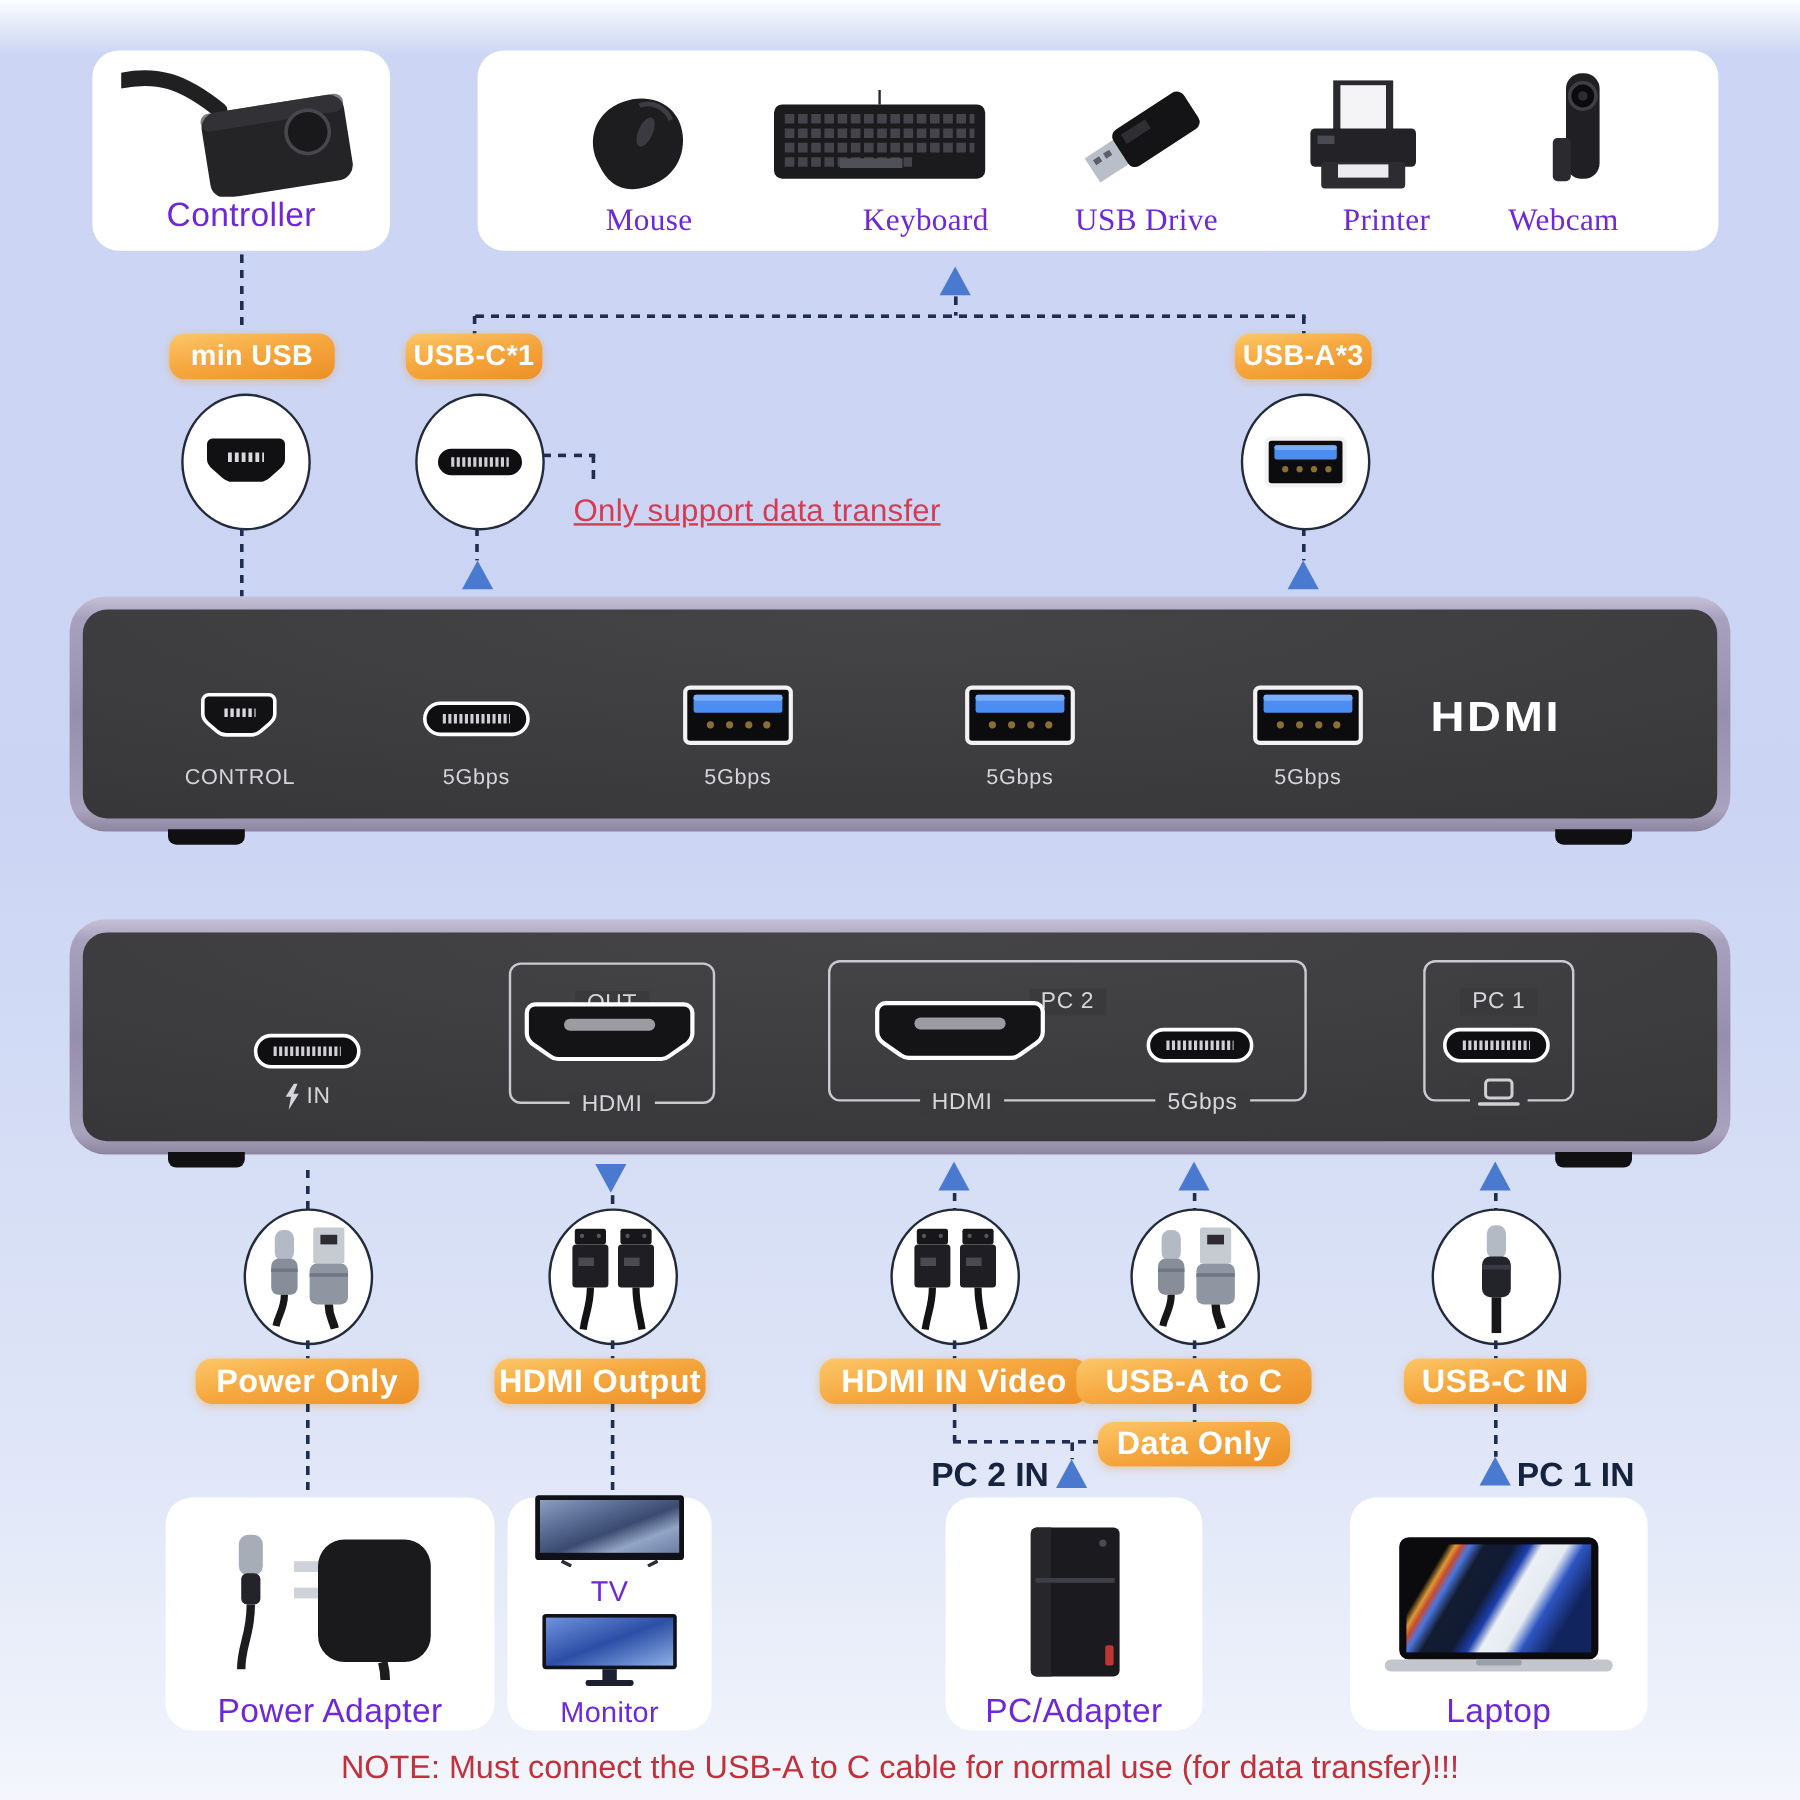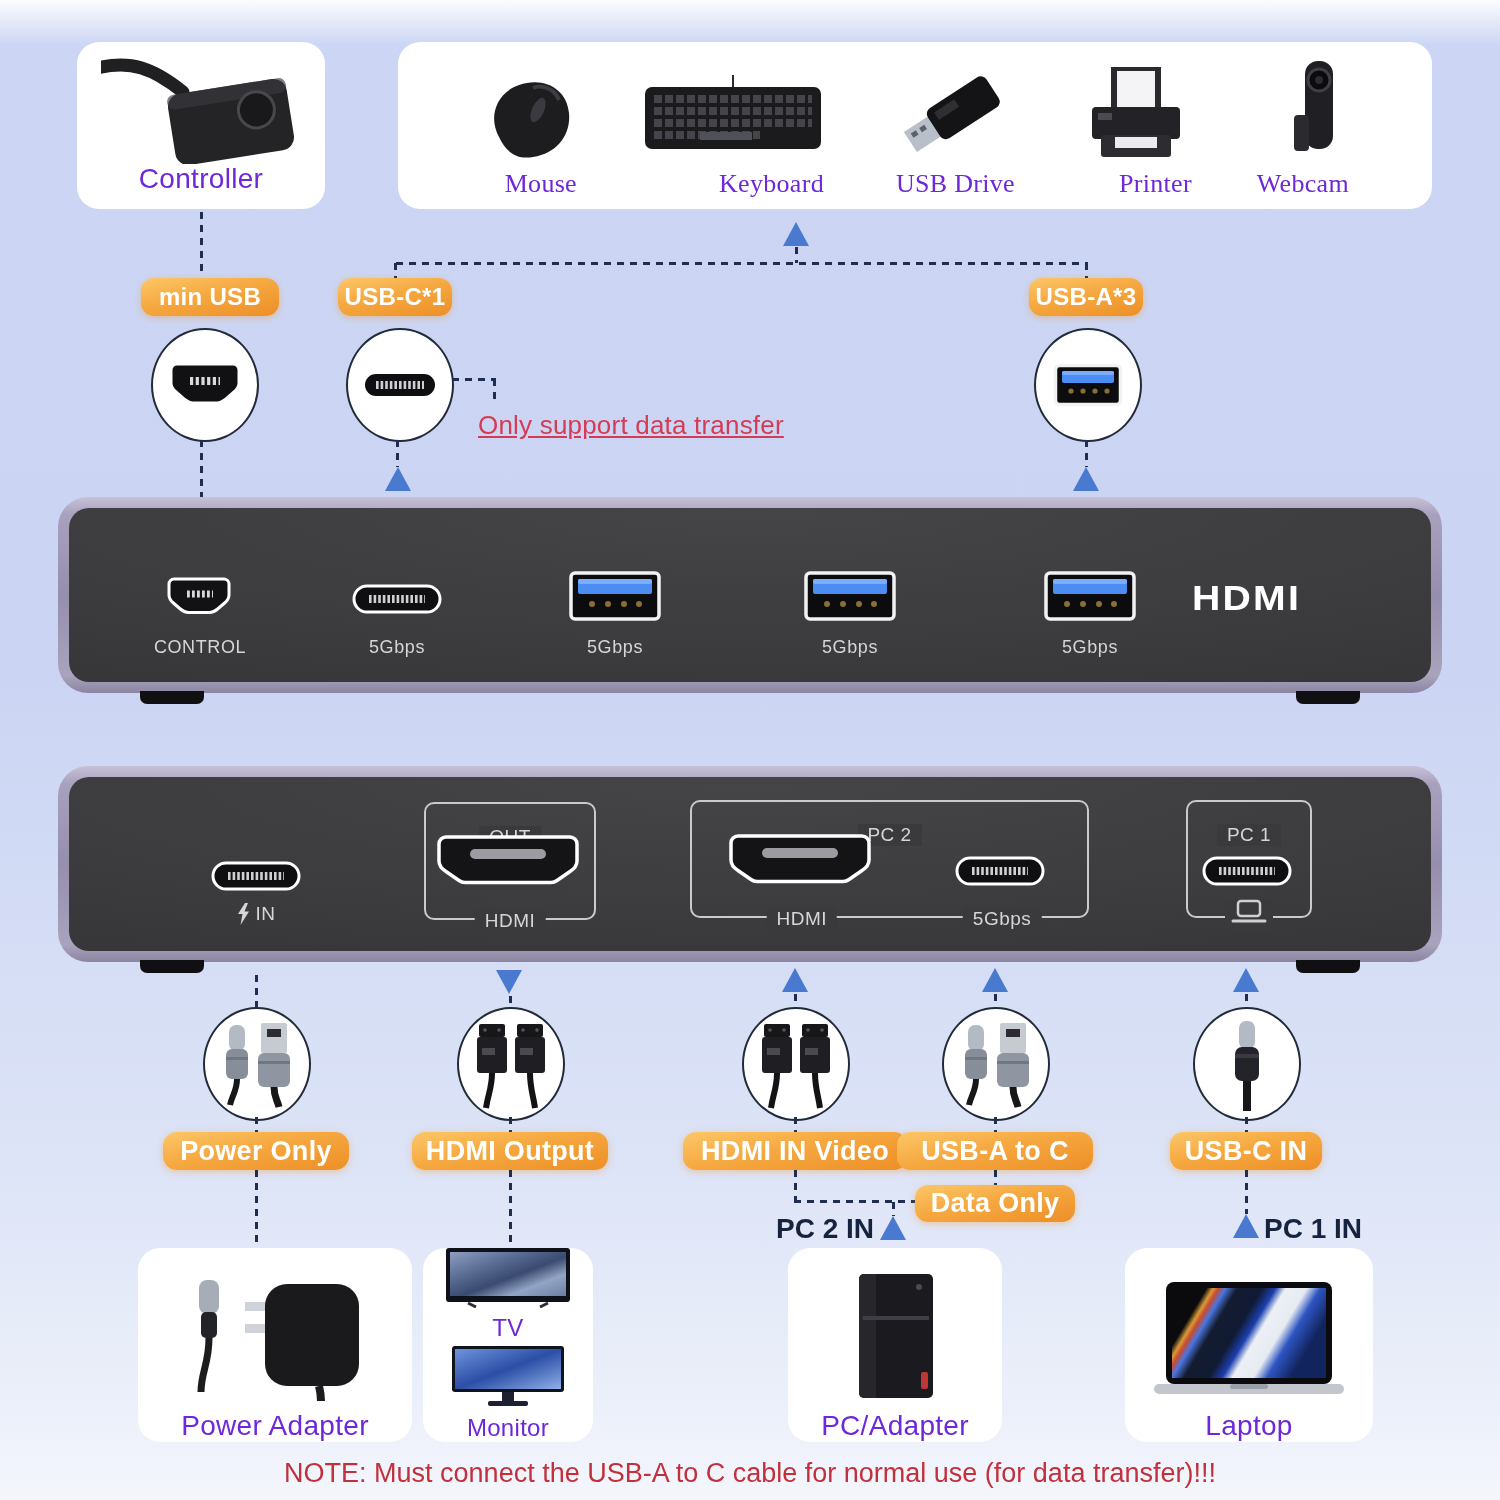--- a/index.html
+++ b/index.html
@@ -368,21 +368,21 @@
     </svg>
   </div>
 
   <div class="dv" style="left:255px;top:1117px;height:15px;"></div>
   <div class="dv" style="left:509px;top:1117px;height:15px;"></div>
   <div class="dv" style="left:794px;top:1117px;height:15px;"></div>
   <div class="dv" style="left:994px;top:1117px;height:15px;"></div>
   <div class="dv" style="left:1245px;top:1117px;height:15px;"></div>
 
   <div class="badge big" style="left:163px;top:1132px;width:186px;border-radius:14px;">Power Only</div>
-  <div class="badge big" style="left:412px;top:1132px;width:196px;">HDMI Output</div>
+  <div class="badge big" style="left:412px;top:1132px;width:176px;">HDMI Output</div>
   <div class="badge big" style="left:683px;top:1132px;width:224px;">HDMI IN Video</div>
   <div class="badge big" style="left:897px;top:1132px;width:196px;">USB-A to C</div>
   <div class="badge big" style="left:1170px;top:1132px;width:152px;">USB-C IN</div>
 
   <div class="dv" style="left:255px;top:1170px;height:78px;"></div>
   <div class="dv" style="left:509px;top:1170px;height:78px;"></div>
 
   <div class="dv" style="left:794px;top:1170px;height:31px;"></div>
   <div class="dh" style="left:794px;top:1200px;width:122px;"></div>
   <div class="dv" style="left:892px;top:1202px;height:14px;"></div>

